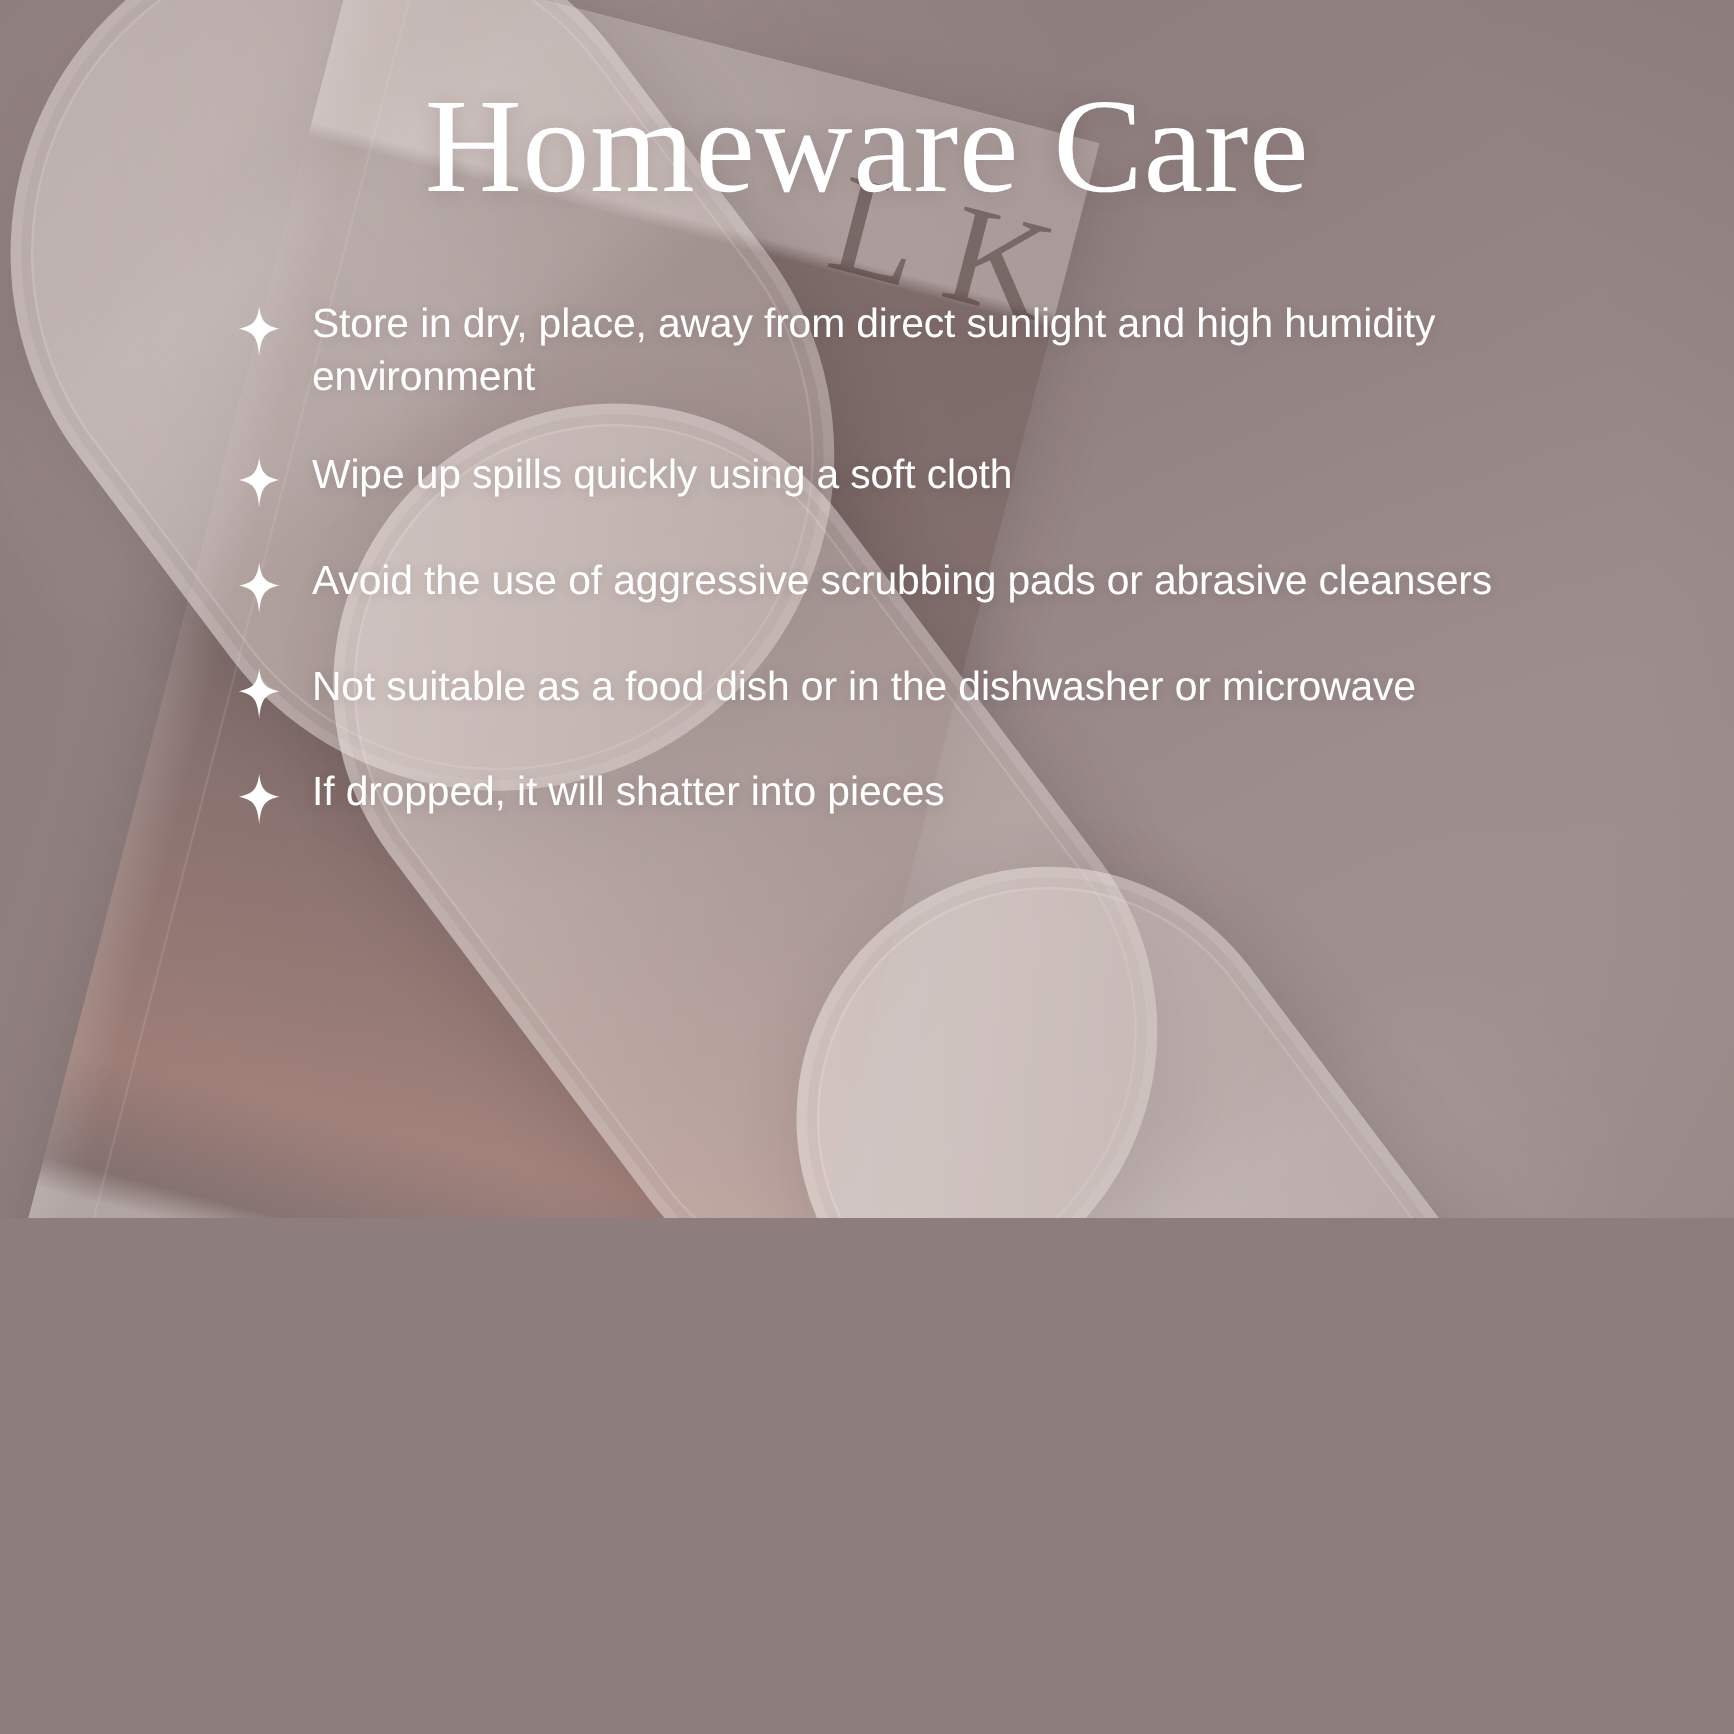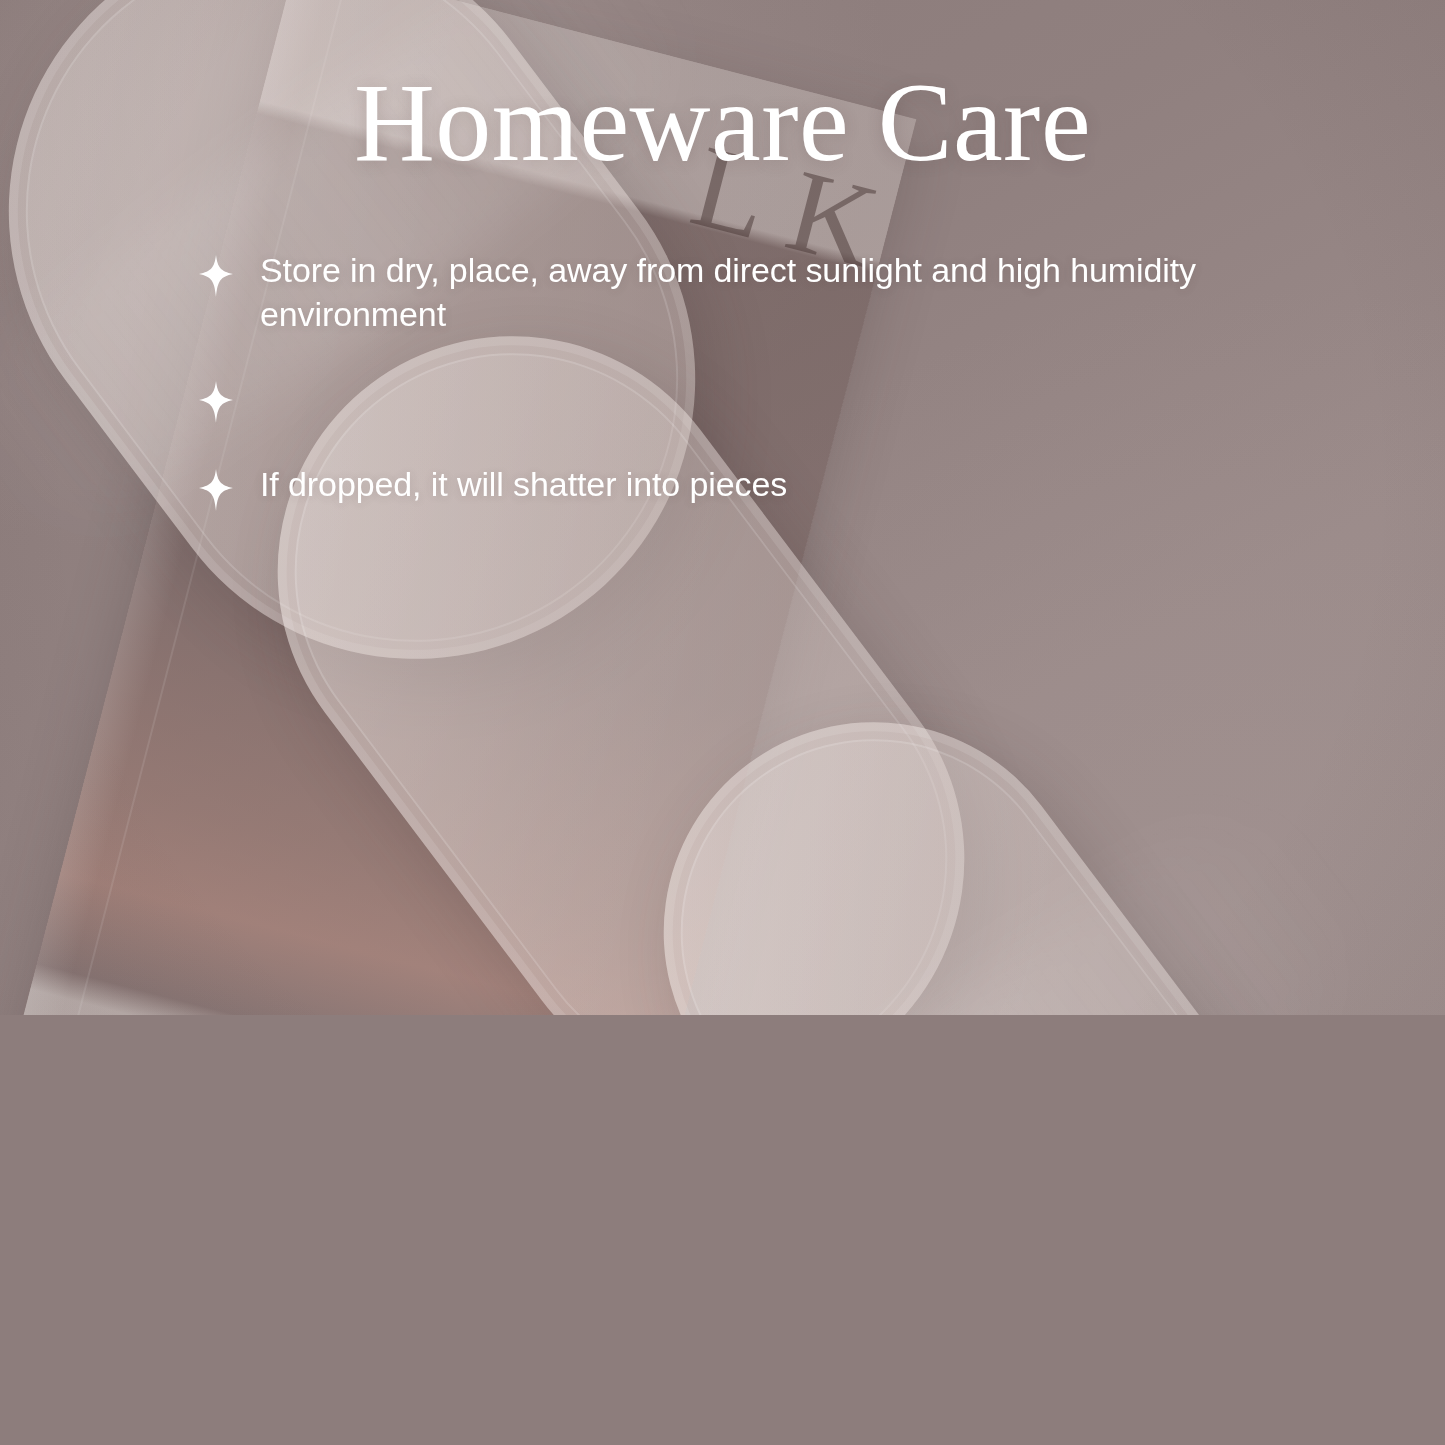--- a/index.html
+++ b/index.html
@@ -250,23 +250,40 @@
         <span class="care-text">Store in dry, place, away from direct sunlight and high humidity environment</span>
       </li>
 
 
       <li class="care-item">
         <span class="bullet-sparkle">
           <svg viewBox="0 0 40 44" aria-hidden="true">
             <path d="M20 1 C21.6 13.4 24.6 17.4 37 20 C24.6 22.6 21.6 26.6 20 43 C18.4 26.6 15.4 22.6 3 20 C15.4 17.4 18.4 13.4 20 1 Z" fill="#ffffff"></path>
           </svg>
         </span>
-      </li>
-
-
+        <span class="care-text">Wipe up spills quickly using a soft cloth</span>
+      </li>
+
+      <li class="care-item">
+        <span class="bullet-sparkle">
+          <svg viewBox="0 0 40 44" aria-hidden="true">
+            <path d="M20 1 C21.6 13.4 24.6 17.4 37 20 C24.6 22.6 21.6 26.6 20 43 C18.4 26.6 15.4 22.6 3 20 C15.4 17.4 18.4 13.4 20 1 Z" fill="#ffffff"></path>
+          </svg>
+        </span>
+        <span class="care-text">Avoid the use of aggressive scrubbing pads or abrasive cleansers</span>
+      </li>
+
+      <li class="care-item">
+        <span class="bullet-sparkle">
+          <svg viewBox="0 0 40 44" aria-hidden="true">
+            <path d="M20 1 C21.6 13.4 24.6 17.4 37 20 C24.6 22.6 21.6 26.6 20 43 C18.4 26.6 15.4 22.6 3 20 C15.4 17.4 18.4 13.4 20 1 Z" fill="#ffffff"></path>
+          </svg>
+        </span>
+        <span class="care-text">Not suitable as a food dish or in the dishwasher or microwave</span>
+      </li>
 
       <li class="care-item">
         <span class="bullet-sparkle">
           <svg viewBox="0 0 40 44" aria-hidden="true">
             <path d="M20 1 C21.6 13.4 24.6 17.4 37 20 C24.6 22.6 21.6 26.6 20 43 C18.4 26.6 15.4 22.6 3 20 C15.4 17.4 18.4 13.4 20 1 Z" fill="#ffffff"></path>
           </svg>
         </span>
         <span class="care-text">If dropped, it will shatter into pieces</span>
       </li>
 

